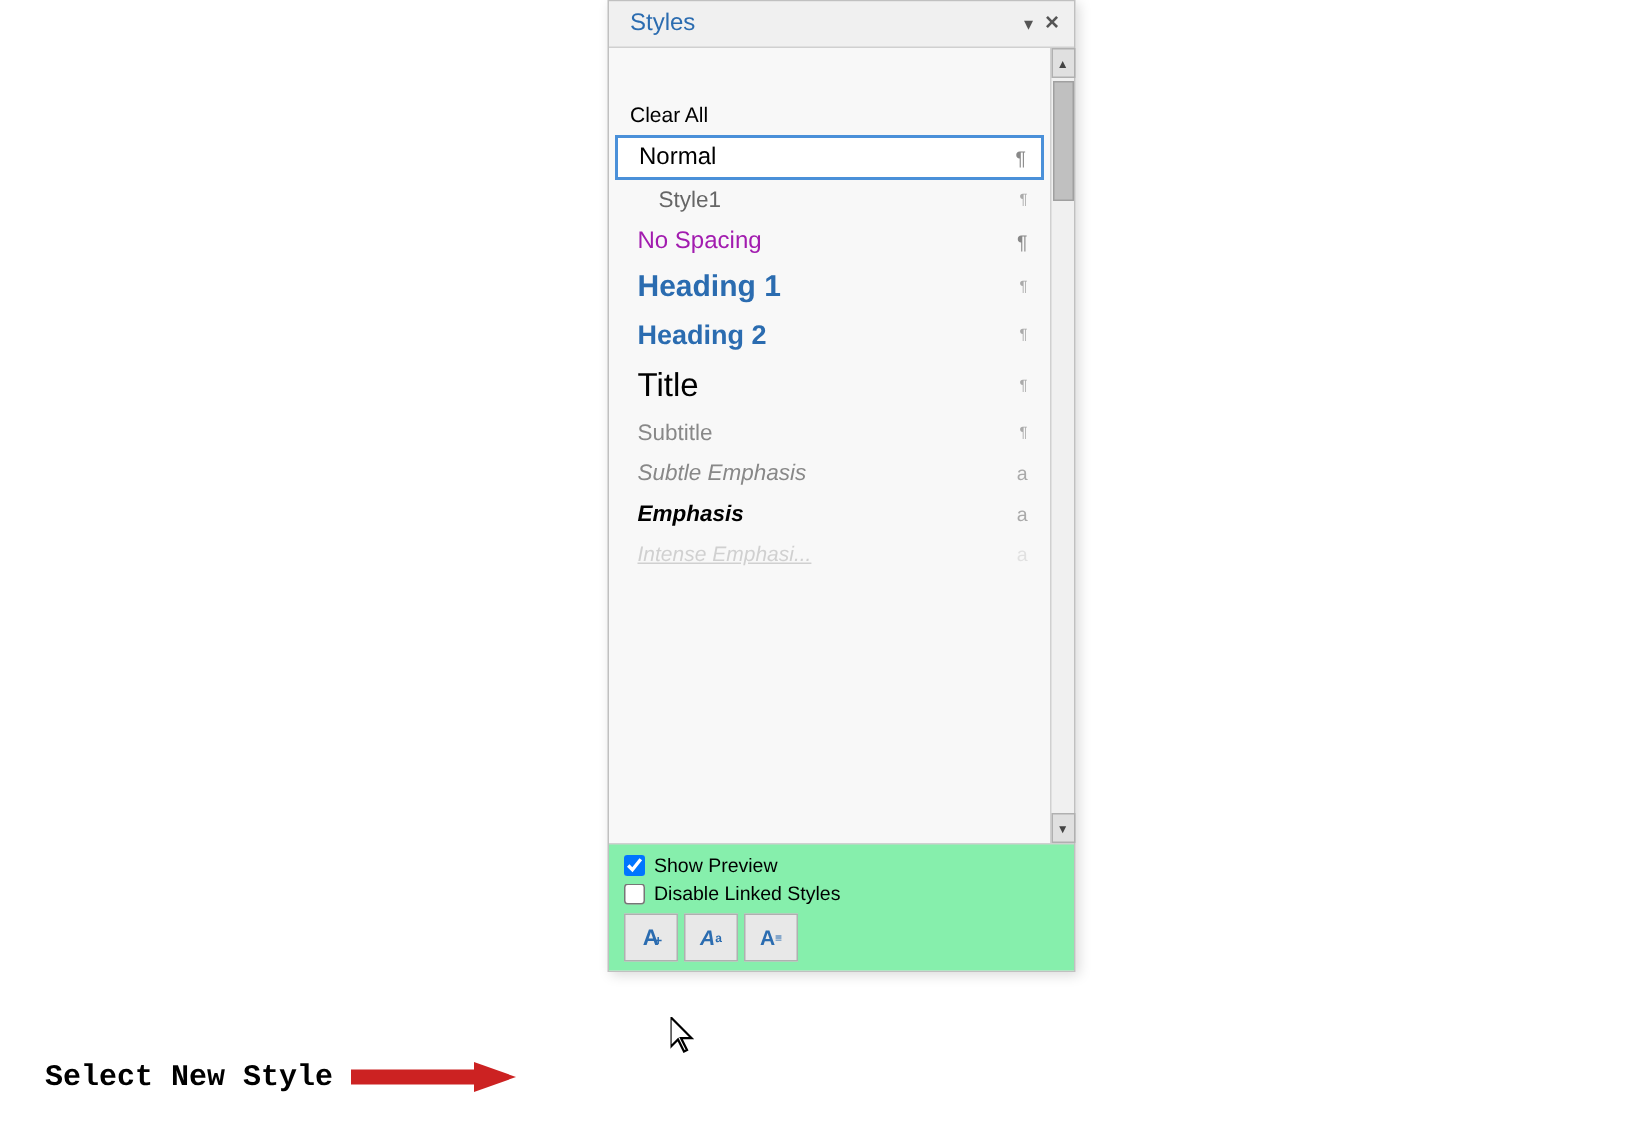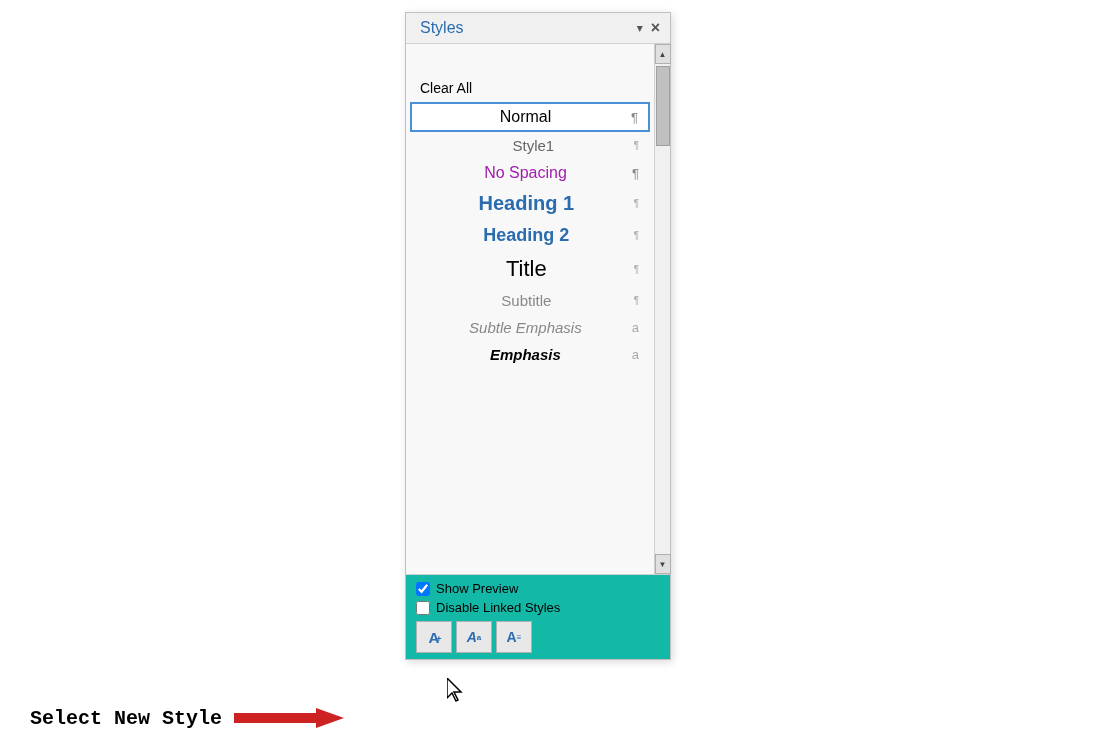--- a/index.html
+++ b/index.html
@@ -38,23 +38,23 @@
     }
 
     .arrow-container {
       display: flex;
       align-items: center;
     }
 
     
     .styles-panel {
       position: absolute;
-      top: 12px;
+      top: 0;
       left: 405px;
-      width: 266px;
+      width: 312px;
       background: #f8f8f8;
       border: 1px solid #c0c0c0;
       box-shadow: 2px 2px 8px rgba(0,0,0,0.15);
     }
 
     
     .panel-header {
       display: flex;
       align-items: center;
       justify-content: space-between;
@@ -138,21 +138,20 @@
 
     
     .style-item {
       display: flex;
       align-items: center;
       justify-content: space-between;
       padding: 4px 10px 4px 14px;
       cursor: pointer;
       border: 1px solid transparent;
       margin: 0 4px;
-      text-align: center;
     }
 
     .style-item.selected {
       border: 2px solid #4a90d9;
       background: #fff;
       margin: 0 4px;
     }
 
     .style-item-name {
       flex: 1;
@@ -238,21 +237,21 @@
     .style-faded {
       font-size: 14px;
       color: #aaa;
       text-decoration: underline;
       font-style: italic;
     }
 
     
     .panel-footer {
       border-top: 1px solid #d0d0d0;
-      background: #14b8a6;
+      background: #86efac;
       padding: 6px 10px;
     }
 
     .checkbox-row {
       display: flex;
       align-items: center;
       gap: 6px;
       margin-bottom: 4px;
     }
 
@@ -386,20 +385,24 @@
         <div class="style-item">
           <span class="style-item-name style-subtle-emphasis">Subtle Emphasis</span>
           <span class="style-item-icon" style="color:#aaa; font-size:13px;">a</span>
         </div>
 
         <div class="style-item">
           <span class="style-item-name style-emphasis">Emphasis</span>
           <span class="style-item-icon" style="color:#aaa; font-size:13px;">a</span>
         </div>
 
+        <div class="style-item" style="opacity:0.5;">
+          <span class="style-item-name style-faded">Intense Emphasi...</span>
+          <span class="style-item-icon" style="color:#ccc; font-size:13px;">a</span>
+        </div>
 
       </div>
 
       <div class="scrollbar-track">
         <div class="scrollbar-btn">▲</div>
         <div class="scrollbar-thumb"></div>
         <div style="flex:1;"></div>
         <div class="scrollbar-btn">▼</div>
       </div>
     </div>

